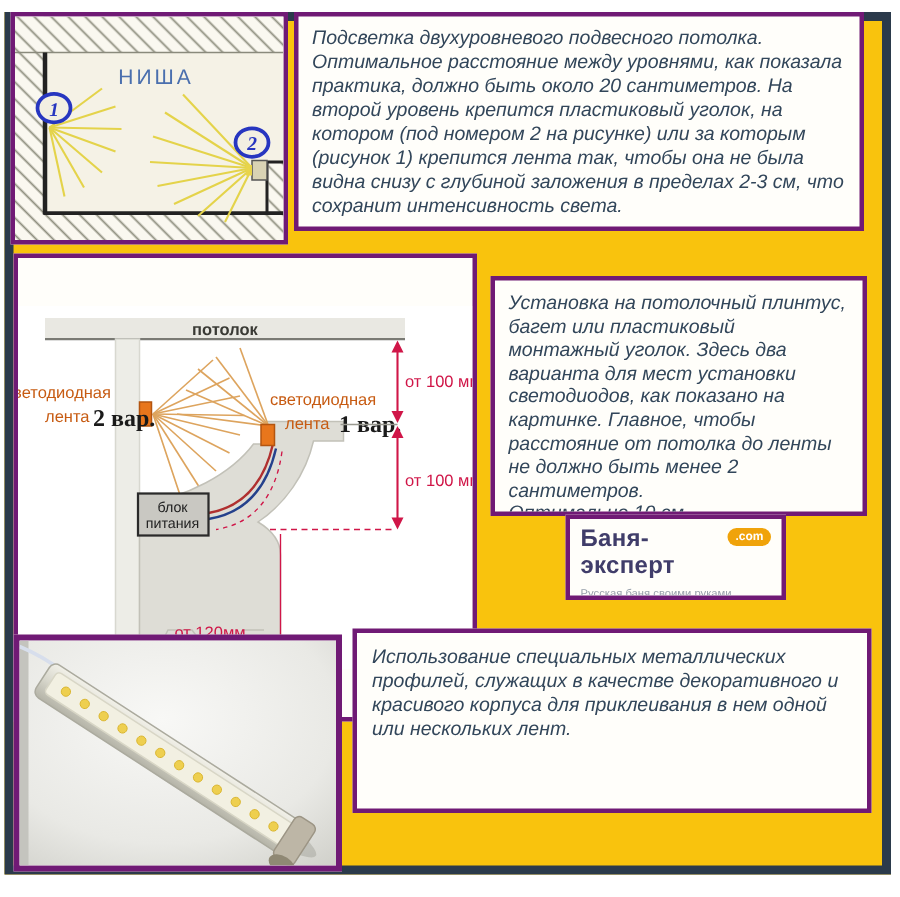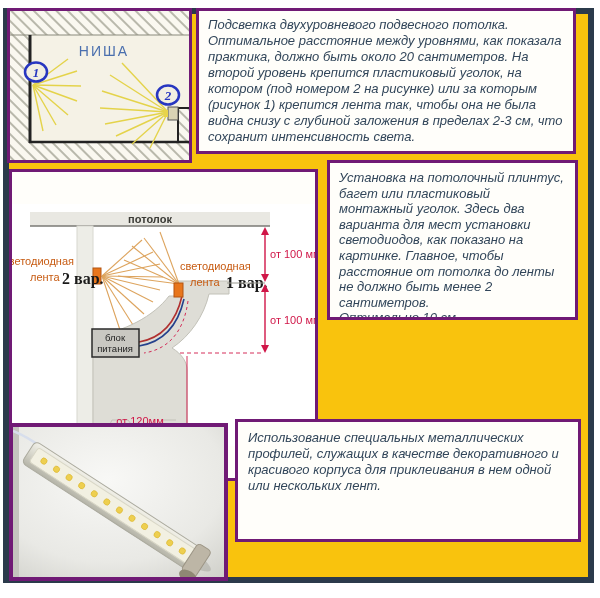--- a/index.html
+++ b/index.html
@@ -3,21 +3,21 @@
 <meta charset="utf-8">
 <style>
   html,body{margin:0;padding:0;background:#ffffff;}
   #page{position:relative;width:600px;height:598px;background:#ffffff;overflow:hidden;
         font-family:"Liberation Sans","DejaVu Sans",sans-serif;}
   #frame{position:absolute;left:3px;top:8px;width:591px;height:575px;
          background:#F9C30D;border:6px solid #2B3A4B;box-sizing:border-box;}
   .panel{position:absolute;background:#FFFEFA;border:3px solid #701a75;box-sizing:border-box;overflow:hidden;}
   .tb{font-style:italic;font-size:13px;color:#32465A;white-space:pre-line;}
   #tb1{left:196px;top:8px;width:380px;height:146px;padding:6px 9px;line-height:16px;}
-  #tb2{left:327px;top:160px;width:251px;height:160px;padding:7px 9px;line-height:15.6px;}
+  #tb2{left:327px;top:184px;width:251px;height:160px;padding:7px 9px;line-height:15.6px;}
   #tb3{left:235px;top:419px;width:346px;height:123px;padding:8px 10px;line-height:16px;}
   #niche{left:7px;top:8px;width:185px;height:155px;text-align:right;}
   #diag2{left:9px;top:169px;width:309px;height:312px;}
   #photo{left:9px;top:423px;width:219px;height:158px;border-width:4px;}
   #logo{left:377px;top:343px;width:147px;height:57px;padding:5px 7px;}
   #logo .title-row{display:flex;align-items:flex-start;}
   #logo .title{font-weight:bold;font-size:16px;color:#403D6A;letter-spacing:0.2px;line-height:18px;}
   #logo .badge{background:#F0A30A;color:#ffffff;font-weight:bold;font-size:8px;
                padding:1px 5px 2px 5px;border-radius:8px;margin-left:3px;margin-top:1px;}
   #logo .tagline{font-size:7.5px;color:#98A0AB;line-height:1.55;margin-top:3px;}
@@ -149,20 +149,30 @@
       </g>
       <text x="258" y="54" class="dimtext">от 100 мм</text>
       <text x="258" y="120" class="dimtext">от 100 мм</text>
       <text x="128" y="221" text-anchor="middle" class="dimtext">от 120мм</text>
     </svg>
   </div>
 
   <div class="panel tb" id="tb2">Установка на потолочный плинтус, багет или  пластиковый монтажный уголок. Здесь два варианта для мест установки светодиодов, как показано на картинке. Главное,  чтобы расстояние от потолка до ленты не должно быть менее 2 сантиметров.
 Оптимально 10 см.</div>
 
+  <div class="panel" id="logo">
+    <div class="title-row">
+      <span class="title">Баня-эксперт</span>
+      <span class="badge">.com</span>
+    </div>
+    <div class="tagline">
+      <div>Русская баня своими руками</div>
+
+    </div>
+  </div>
 
   <div class="panel" id="photo">
     <svg viewBox="0 0 211 150">
       <defs>
         <radialGradient id="pbg" cx="45%" cy="35%" r="85%">
           <stop offset="0" stop-color="#F8F8F6"></stop>
             <stop offset="0.65" stop-color="#E9E9E5"></stop>
             <stop offset="1" stop-color="#D0D0CA"></stop>
         </radialGradient>
         <linearGradient id="alum" x1="0" y1="0" x2="0" y2="1">

